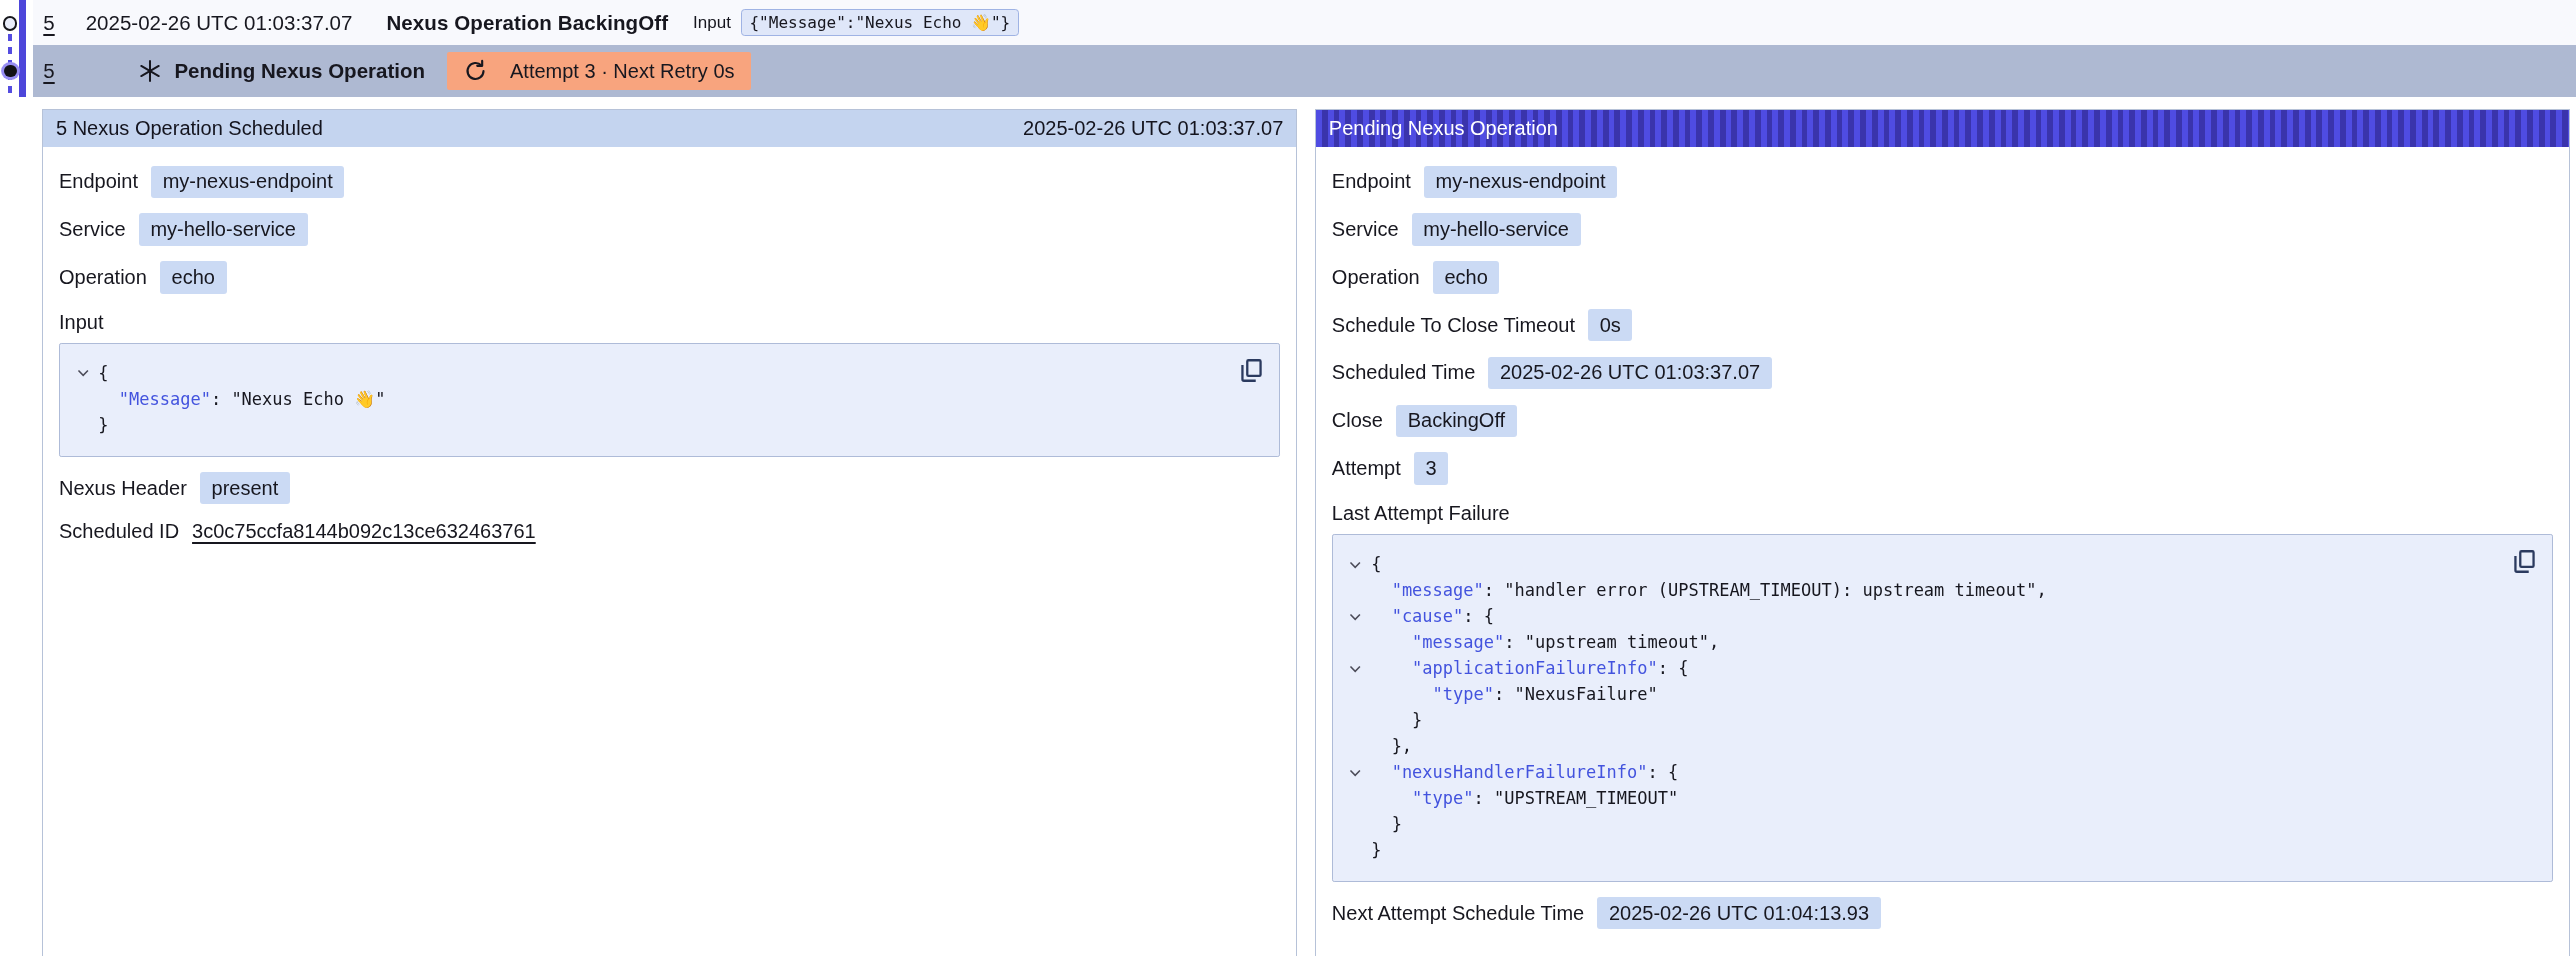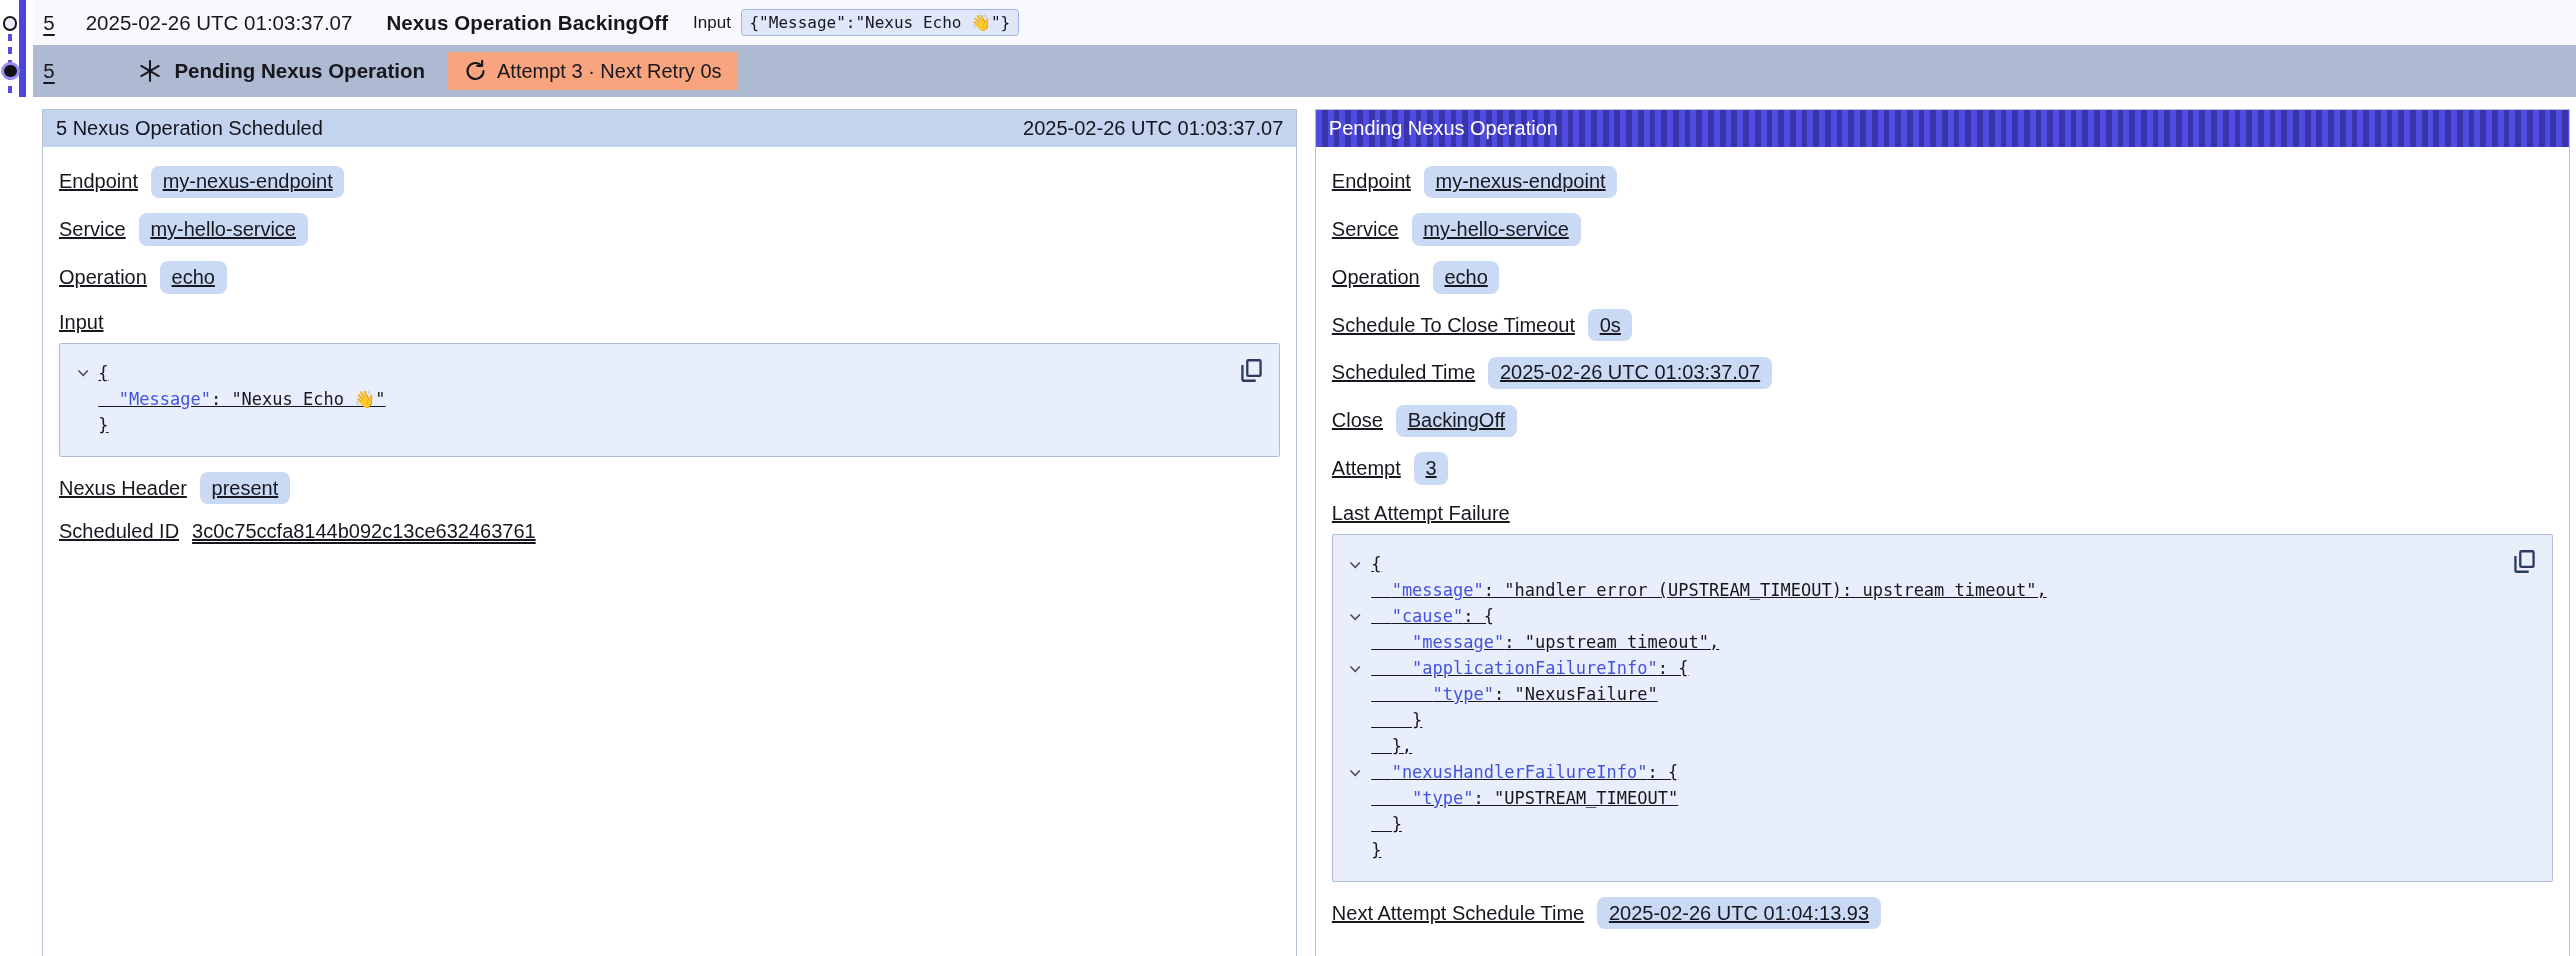--- a/index.html
+++ b/index.html
@@ -23,35 +23,35 @@
   .row2 { height:52px; background:#aeb9d2; display:flex; align-items:center; padding-left:10.3px;
           font-size:20.5px; cursor:pointer; }
   .evt-id { text-decoration:underline; text-underline-offset:3.7px; }
   .row1 .ts { margin-left:31px; }
   .row1 .evt-name { margin-left:34px; font-weight:700; letter-spacing:0.1px; }
   .row1 .input-label { margin-left:25px; font-size:17px; }
   .chip { margin-left:10.3px; font-family:"DejaVu Sans Mono", monospace; font-size:16px;
           background:#dfe7f9; border:1.5px solid #9fb3e4; border-radius:3.7px; padding:2.9px 7.3px; }
   .row2 .ast { margin-left:82px; display:flex; }
   .row2 .pend-title { margin-left:11.7px; font-weight:700; }
-  .retry-badge { margin-left:22px; background:#f8a47e; display:flex; align-items:center; gap:9px;
+  .retry-badge { margin-left:22px; background:#f8a47e; display:flex; align-items:center; gap:22px;
                  padding:6.6px 16px; border-radius:2.2px; font-size:20px; }
 
   
   .panels { display:flex; gap:17.6px; margin:12.4px 5.9px 0 42px; height:879px; }
   .panel { flex:1; border:1.5px solid #b6c2d8; background:#ffffff; display:flex; flex-direction:column; }
   .panel-header { height:37px; flex:none; display:flex; align-items:center; justify-content:space-between;
                   padding:0 13px; font-size:20px; }
   .panel-header.plain { background:#c4d4ef; color:#14141e; }
   .panel-header.striped { background:repeating-linear-gradient(90deg,#4f4ce2 0 5.9px,#3a34ac 5.9px 11.7px);
                           color:#ffffff; font-weight:500; }
-  .panel-body { padding:2.9px 16px 16px 16px;text-decoration:underline; }
+  .panel-body { padding:2.9px 16px 16px 16px; }
 
   .field { display:flex; align-items:center; gap:13px; margin:15.4px 0; font-size:20px; }
-  .badge { background:#cbdaf4; border-radius:8px; padding:3.7px 11.7px; line-height:25px; white-space:nowrap; }
+  .badge { background:#cbdaf4; border-radius:3px; padding:3.7px 11.7px; line-height:25px; white-space:nowrap; }
   .plain-label { font-size:20px; margin:17.6px 0 8.8px 0; }
   .link-value { text-decoration:underline; text-underline-offset:4.4px; }
 
   
   .codeblock { position:relative; background:#e9eefb; border:1.5px solid #aebbd8; border-radius:2.2px;
                padding:16px 51px 17.6px 7.3px; font-family:"DejaVu Sans Mono", monospace;
                font-size:17px; line-height:26px; color:#17171f; }
   .code-line { display:flex; align-items:flex-start; }
   .chev { width:31px; flex:none; display:flex; justify-content:center; padding-top:9.5px; }
   .code-text { white-space:pre; }

